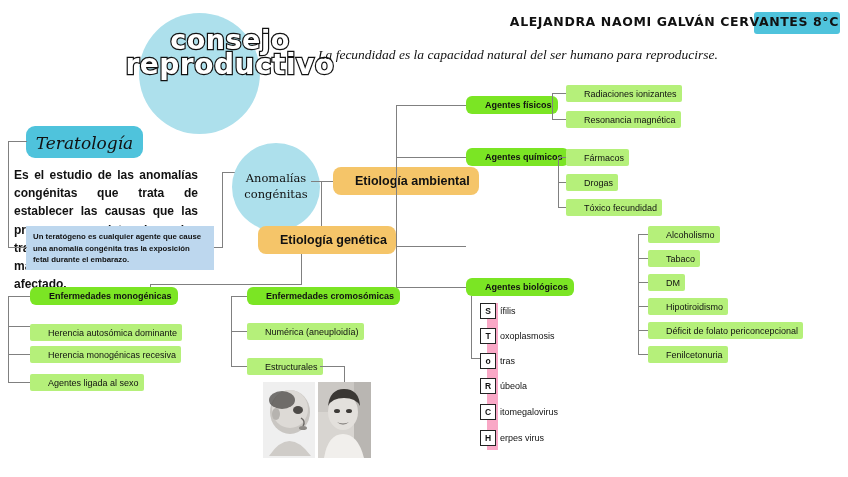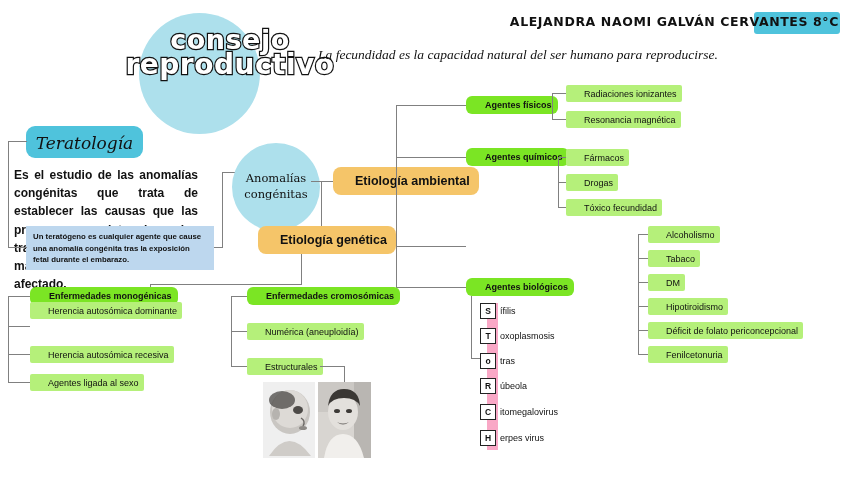--- a/index.html
+++ b/index.html
@@ -224,25 +224,25 @@
 
   <div class="ln lnv" style="left:8px;top:296px;height:86px;"></div>
   <div class="ln lnh" style="left:8px;top:296px;width:22px;"></div>
   <div class="ln lnh" style="left:8px;top:326px;width:22px;"></div>
   <div class="ln lnh" style="left:8px;top:354px;width:22px;"></div>
   <div class="ln lnh" style="left:8px;top:382px;width:22px;"></div>
 
   <div class="node green-cat" style="left:30px;top:287px;">
     <span class="lbl">Enfermedades monogénicas</span>
   </div>
-  <div class="node green-leaf" style="left:30px;top:302px;">
+  <div class="node green-leaf" style="left:30px;top:324px;">
     <span class="lbl">Herencia autosómica dominante</span>
   </div>
   <div class="node green-leaf" style="left:30px;top:346px;">
-    <span class="lbl">Herencia autosómica recesiva</span>
+    <span class="lbl">Herencia monogénicas recesiva</span>
   </div>
   <div class="node green-leaf" style="left:30px;top:374px;">
     <span class="lbl">Agentes ligada al sexo</span>
   </div>
 
   <div class="ln lnv" style="left:231px;top:296px;height:70px;"></div>
   <div class="ln lnh" style="left:231px;top:296px;width:16px;"></div>
   <div class="ln lnh" style="left:231px;top:331px;width:16px;"></div>
   <div class="ln lnh" style="left:231px;top:366px;width:16px;"></div>
 

